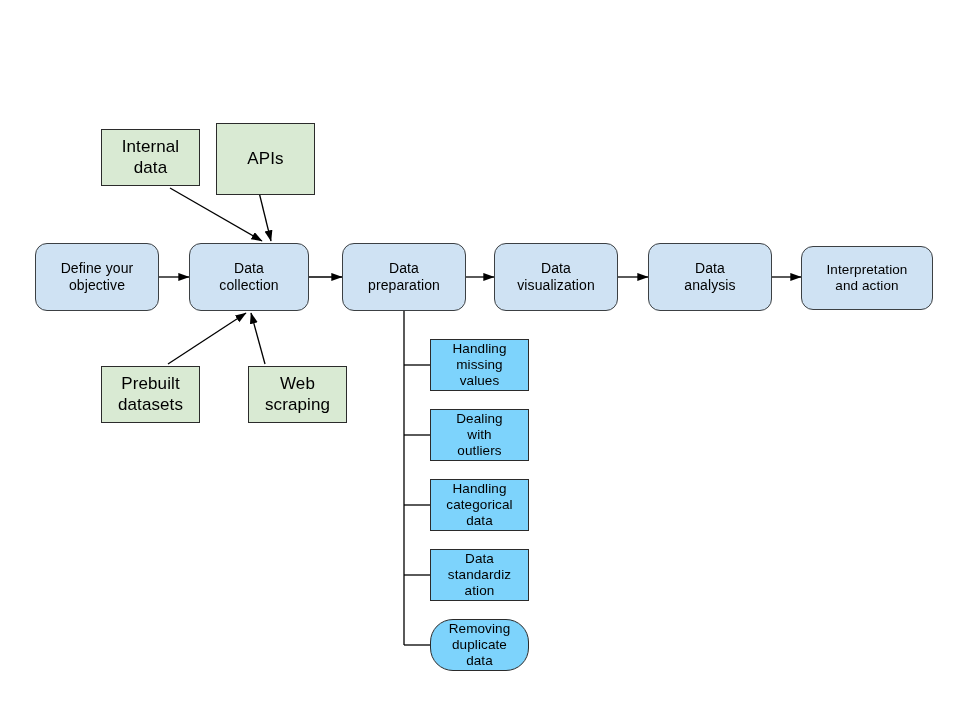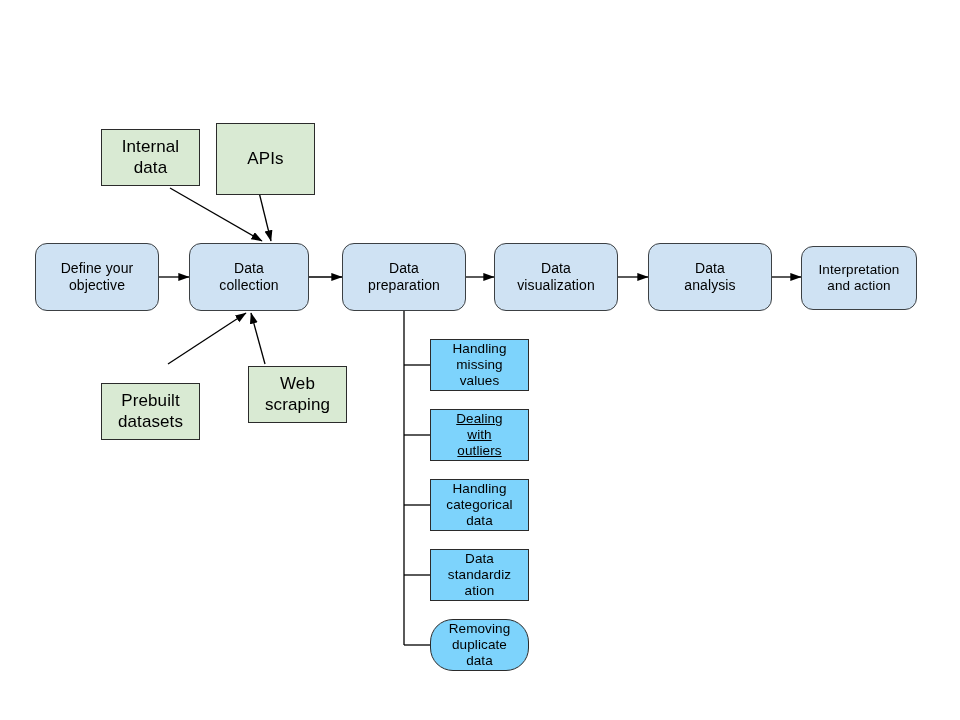--- a/index.html
+++ b/index.html
@@ -113,51 +113,51 @@
 preparation</span>
       </div>
       <div class="node node-process" style="left: 494px; top: 243px; width: 124px; height: 68px;">
         <span class="node-label">Data
 visualization</span>
       </div>
       <div class="node node-process" style="left: 648px; top: 243px; width: 124px; height: 68px;">
         <span class="node-label">Data
 analysis</span>
       </div>
-      <div class="node node-process small-text" style="left: 801px; top: 246px; width: 116px; height: 64px;">
+      <div class="node node-process small-text" style="left: 801px; top: 246px; width: 132px; height: 64px;">
         <span class="node-label">Interpretation
 and action</span>
       </div>
     </div>
   <div id="nodes-sources-top">
       <div class="node node-source" style="left: 101px; top: 129px; width: 99px; height: 57px; justify-content: center;">
         <span class="node-label">Internal
 data</span>
       </div>
       <div class="node node-source" style="left: 216px; top: 123px; width: 99px; height: 72px; text-align: center;">
         <span class="node-label">APIs</span>
       </div>
     </div>
   <div id="nodes-sources-bottom">
-      <div class="node node-source" style="left: 101px; top: 366px; width: 99px; height: 57px; margin-top: 17px;">
+      <div class="node node-source" style="left: 101px; top: 366px; width: 99px; height: 57px;">
         <span class="node-label">Prebuilt
 datasets</span>
       </div>
       <div class="node node-source" style="left: 216px; top: 366px; width: 99px; height: 57px; margin-left: 32px;">
         <span class="node-label">Web
 scraping</span>
       </div>
     </div>
   <div id="nodes-substeps">
       <div class="node node-substep" style="left: 430px; top: 339px; width: 99px; height: 52px;">
         <span class="node-label">Handling
 missing
 values</span>
       </div>
-      <div class="node node-substep" style="left: 430px; top: 409px; width: 99px; height: 52px; text-decoration: underline;">
+      <div class="node node-substep" style="left: 430px; top: 409px; width: 99px; height: 52px;">
         <span class="node-label">Dealing
 with
 outliers</span>
       </div>
       <div class="node node-substep" style="left: 430px; top: 479px; width: 99px; height: 52px;">
         <span class="node-label">Handling
 categorical
 data</span>
       </div>
       <div class="node node-substep" style="left: 430px; top: 549px; width: 99px; height: 52px;">

